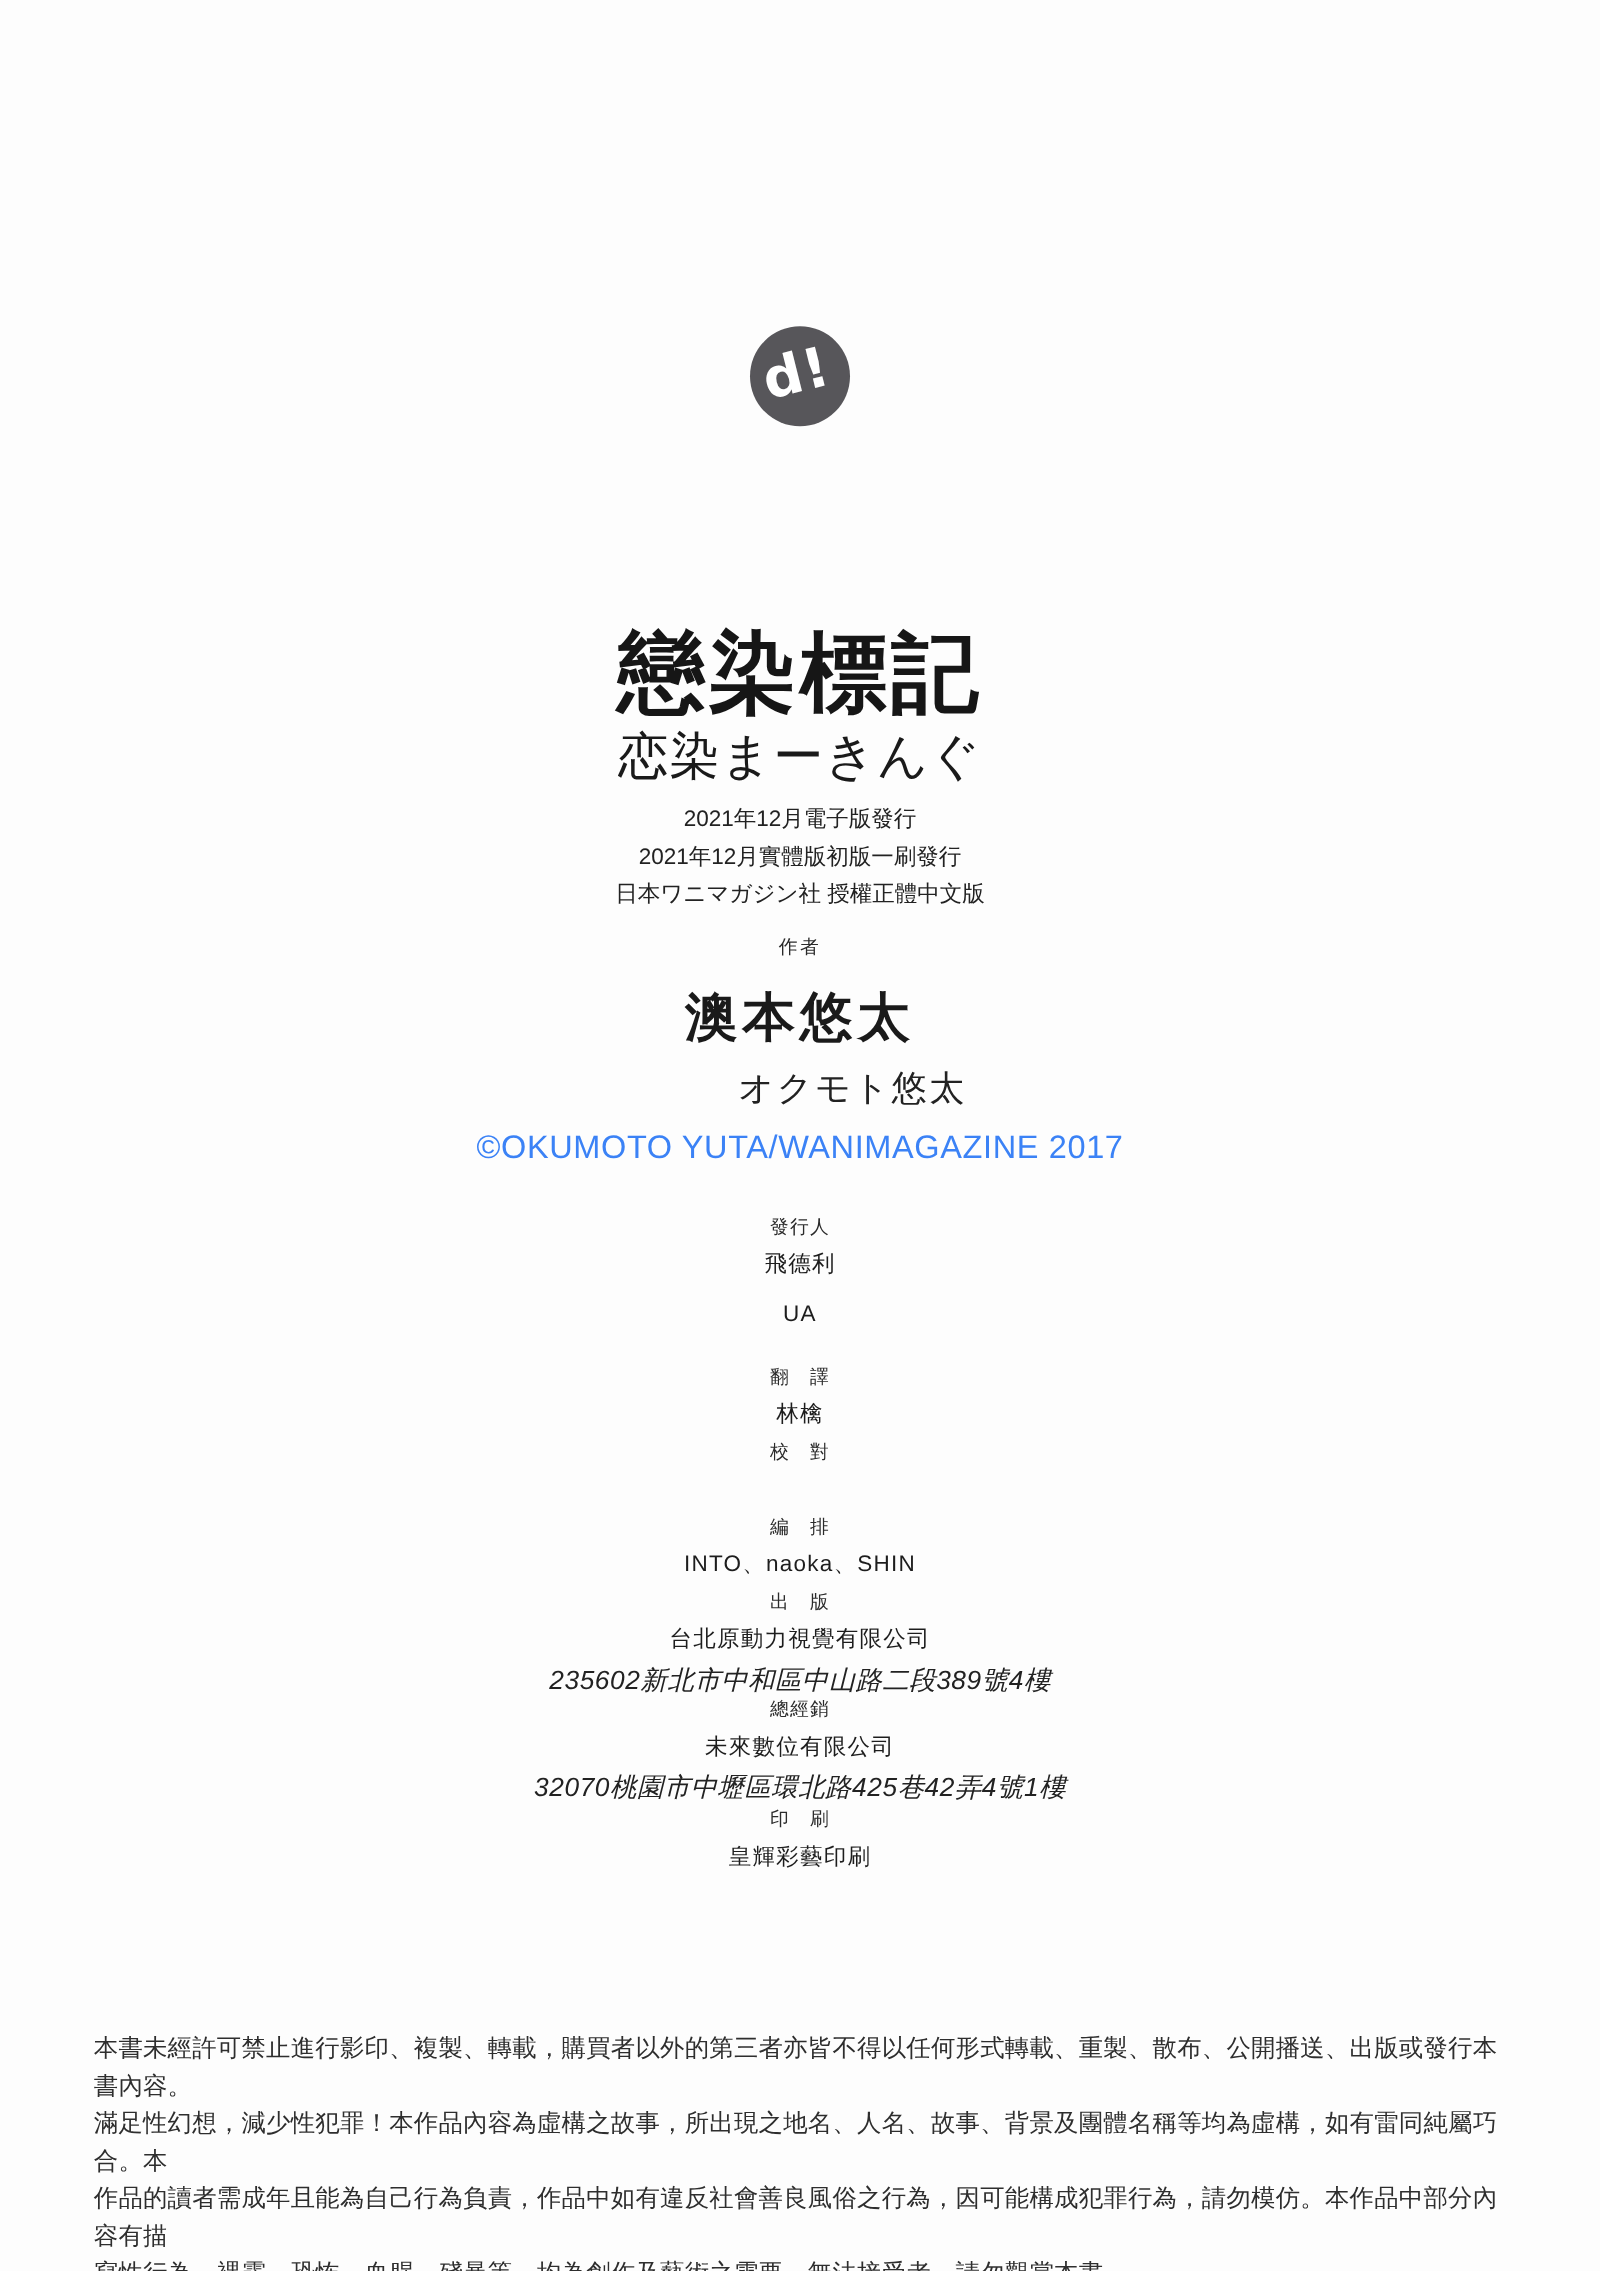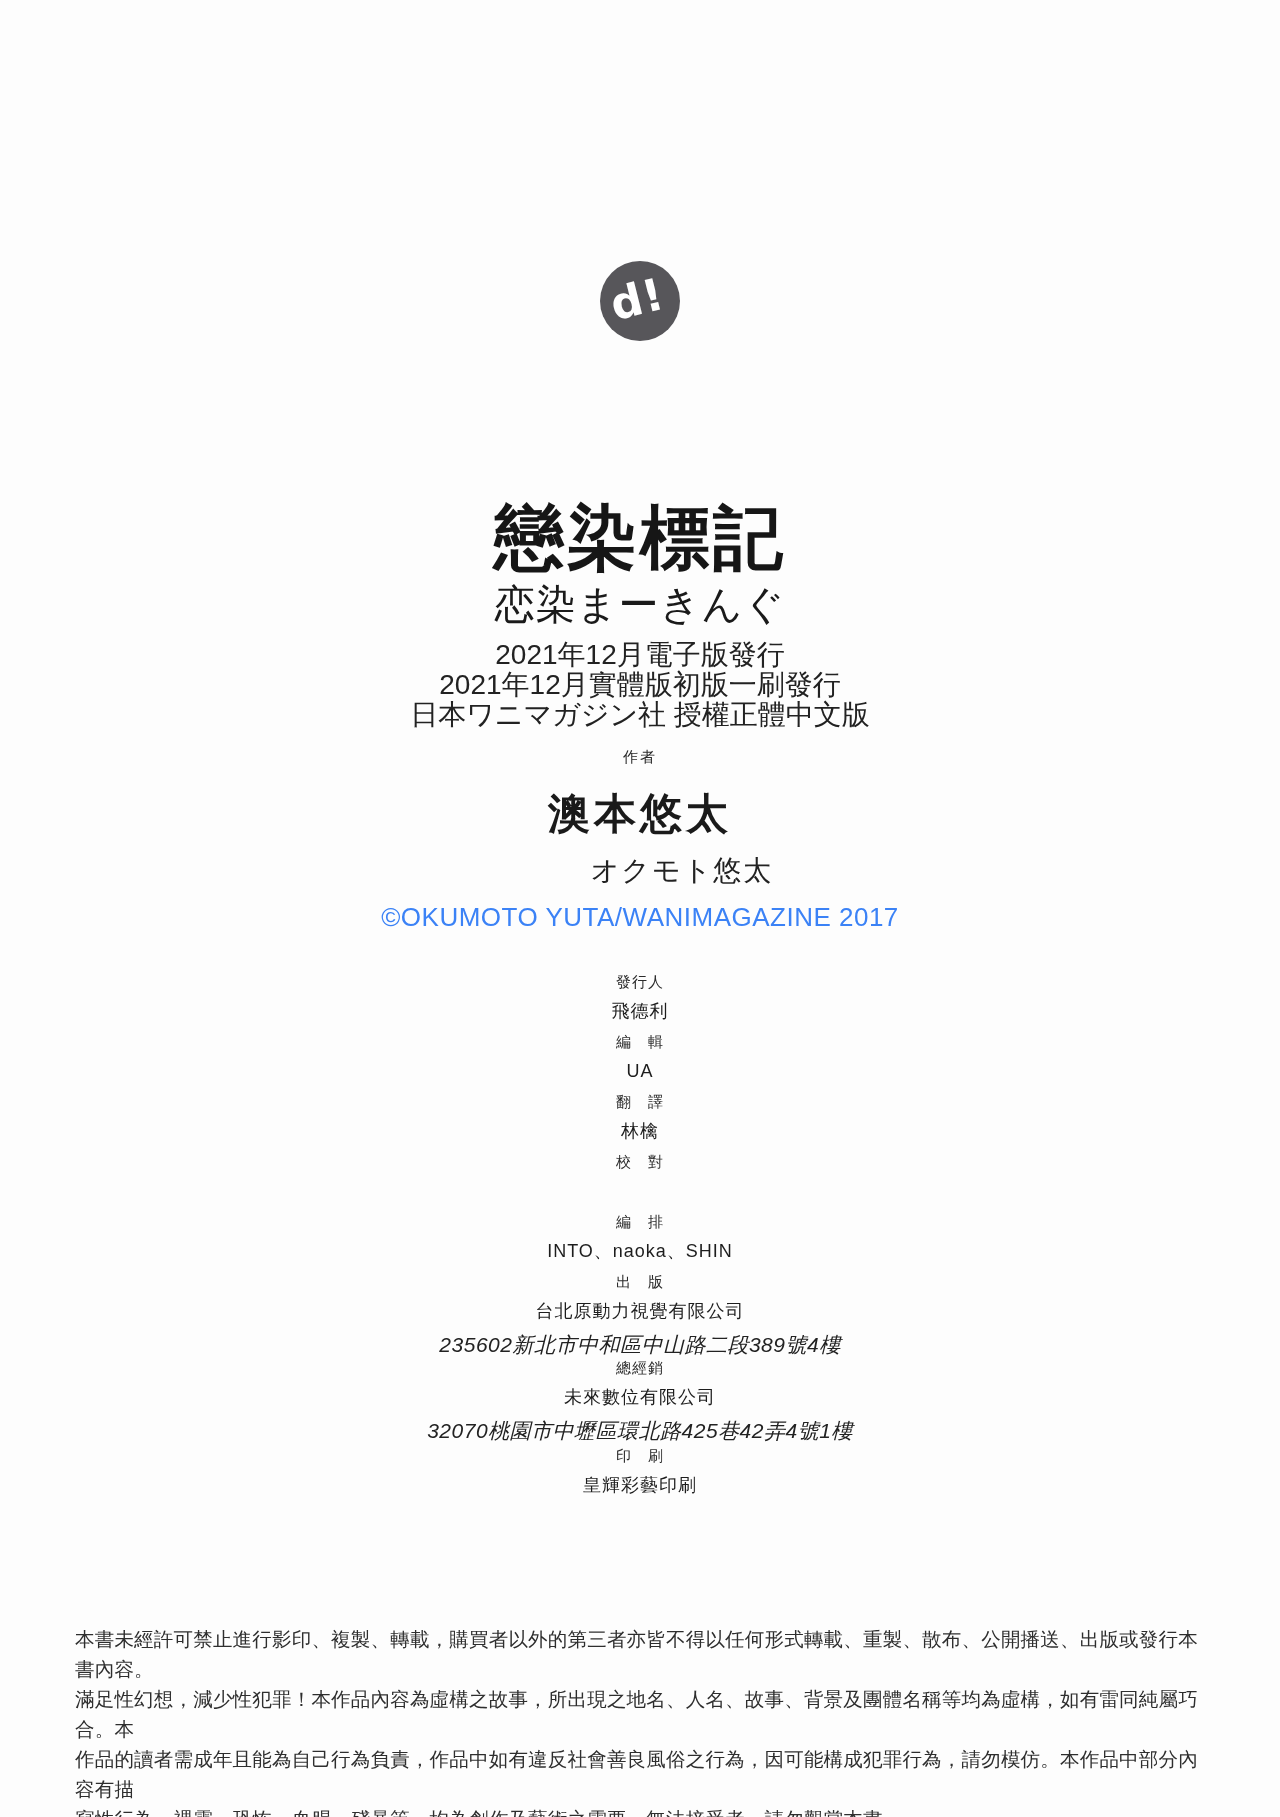--- a/index.html
+++ b/index.html
@@ -24,21 +24,21 @@
     font-weight:900;
     font-size:44px;
     letter-spacing:1px;
     transform:rotate(-14deg) translate(-2px,-3px);
     font-family:"DejaVu Sans","Liberation Sans",sans-serif;
   }
 
   .title{top:492px;font-size:70px;font-weight:900;letter-spacing:3px;color:#161616;}
   .subtitle{top:577px;font-size:40px;font-weight:400;letter-spacing:1px;color:#1a1a1a;}
 
-  .editions{top:640px;font-size:28px;line-height:30px;color:#222;}
+  .editions{top:640px;font-size:18px;line-height:30px;color:#222;}
 
   .author-label{top:748px;font-size:15px;letter-spacing:2px;color:#2a2a2a;}
   .author-name{top:786px;font-size:42px;font-weight:600;letter-spacing:4px;color:#1a1a1a;}
   .author-kana{top:852px;font-size:28px;letter-spacing:2px;color:#222;margin-left:42px;}
   .copyright{top:902px;font-size:26px;letter-spacing:0.5px;color:#3b82f6;
     font-family:"Liberation Sans","DejaVu Sans",sans-serif;}
 
   .credit{position:absolute;left:0;width:100%;text-align:center;}
   .credit .c-label{font-size:15px;letter-spacing:1px;color:#2b2b2b;line-height:20px;}
   .credit .c-value{font-size:18px;letter-spacing:1px;color:#1d1d1d;line-height:34px;margin-top:2px;}
@@ -70,21 +70,20 @@
 <div class="abs author-name">澳本悠太</div>
 <div class="abs author-kana">オクモト悠太</div>
 <div class="abs copyright">©OKUMOTO YUTA/WANIMAGAZINE 2017</div>
 
 <div class="credit" style="top:972px">
   <div class="c-label">發行人</div>
   <div class="c-value">飛德利</div>
 </div>
 
 <div class="credit" style="top:1032px">
-  <div class="c-label">編　輯</div>
   <div class="c-value">UA</div>
 </div>
 
 <div class="credit" style="top:1092px">
   <div class="c-label">翻　譯</div>
   <div class="c-value">林檎</div>
 </div>
 
 <div class="credit" style="top:1152px">
   <div class="c-label">校　對</div>

